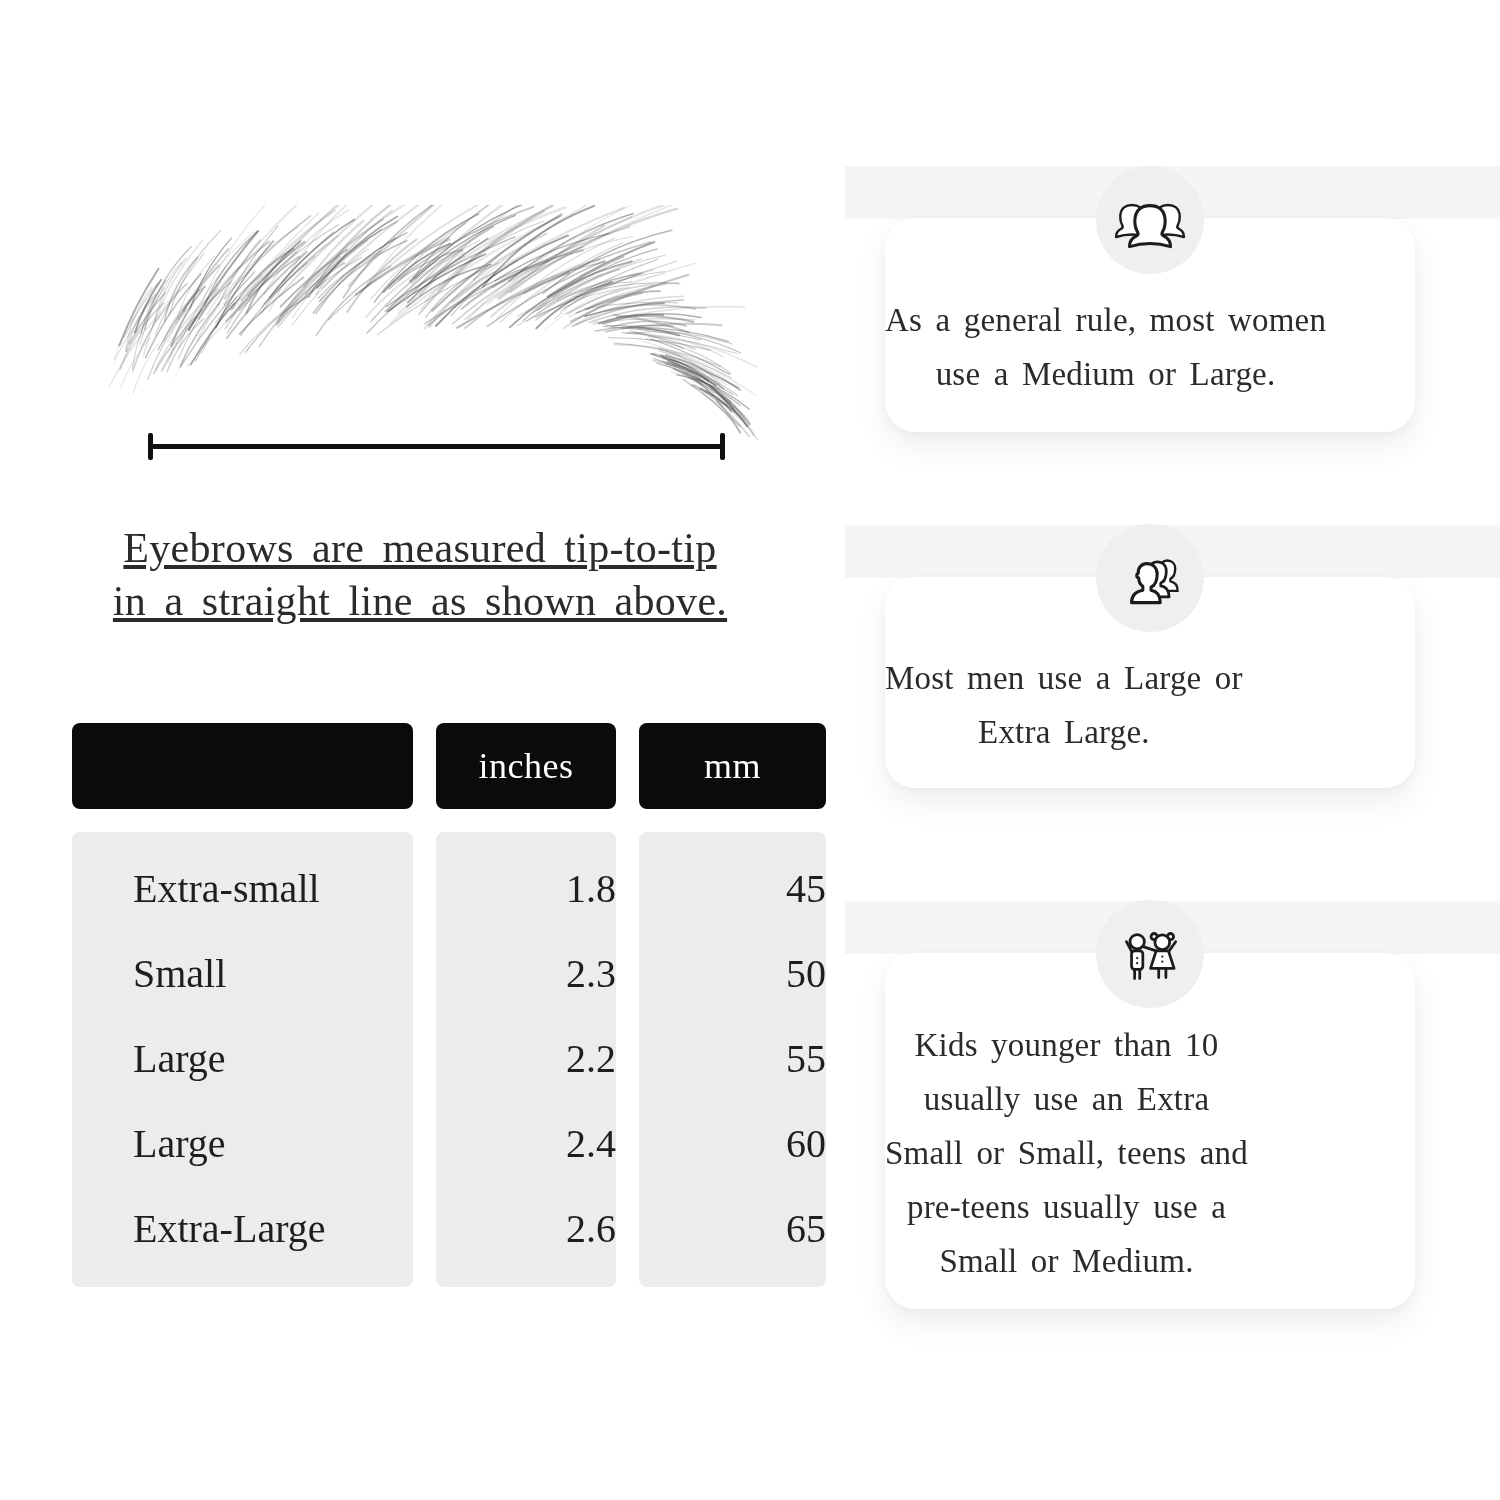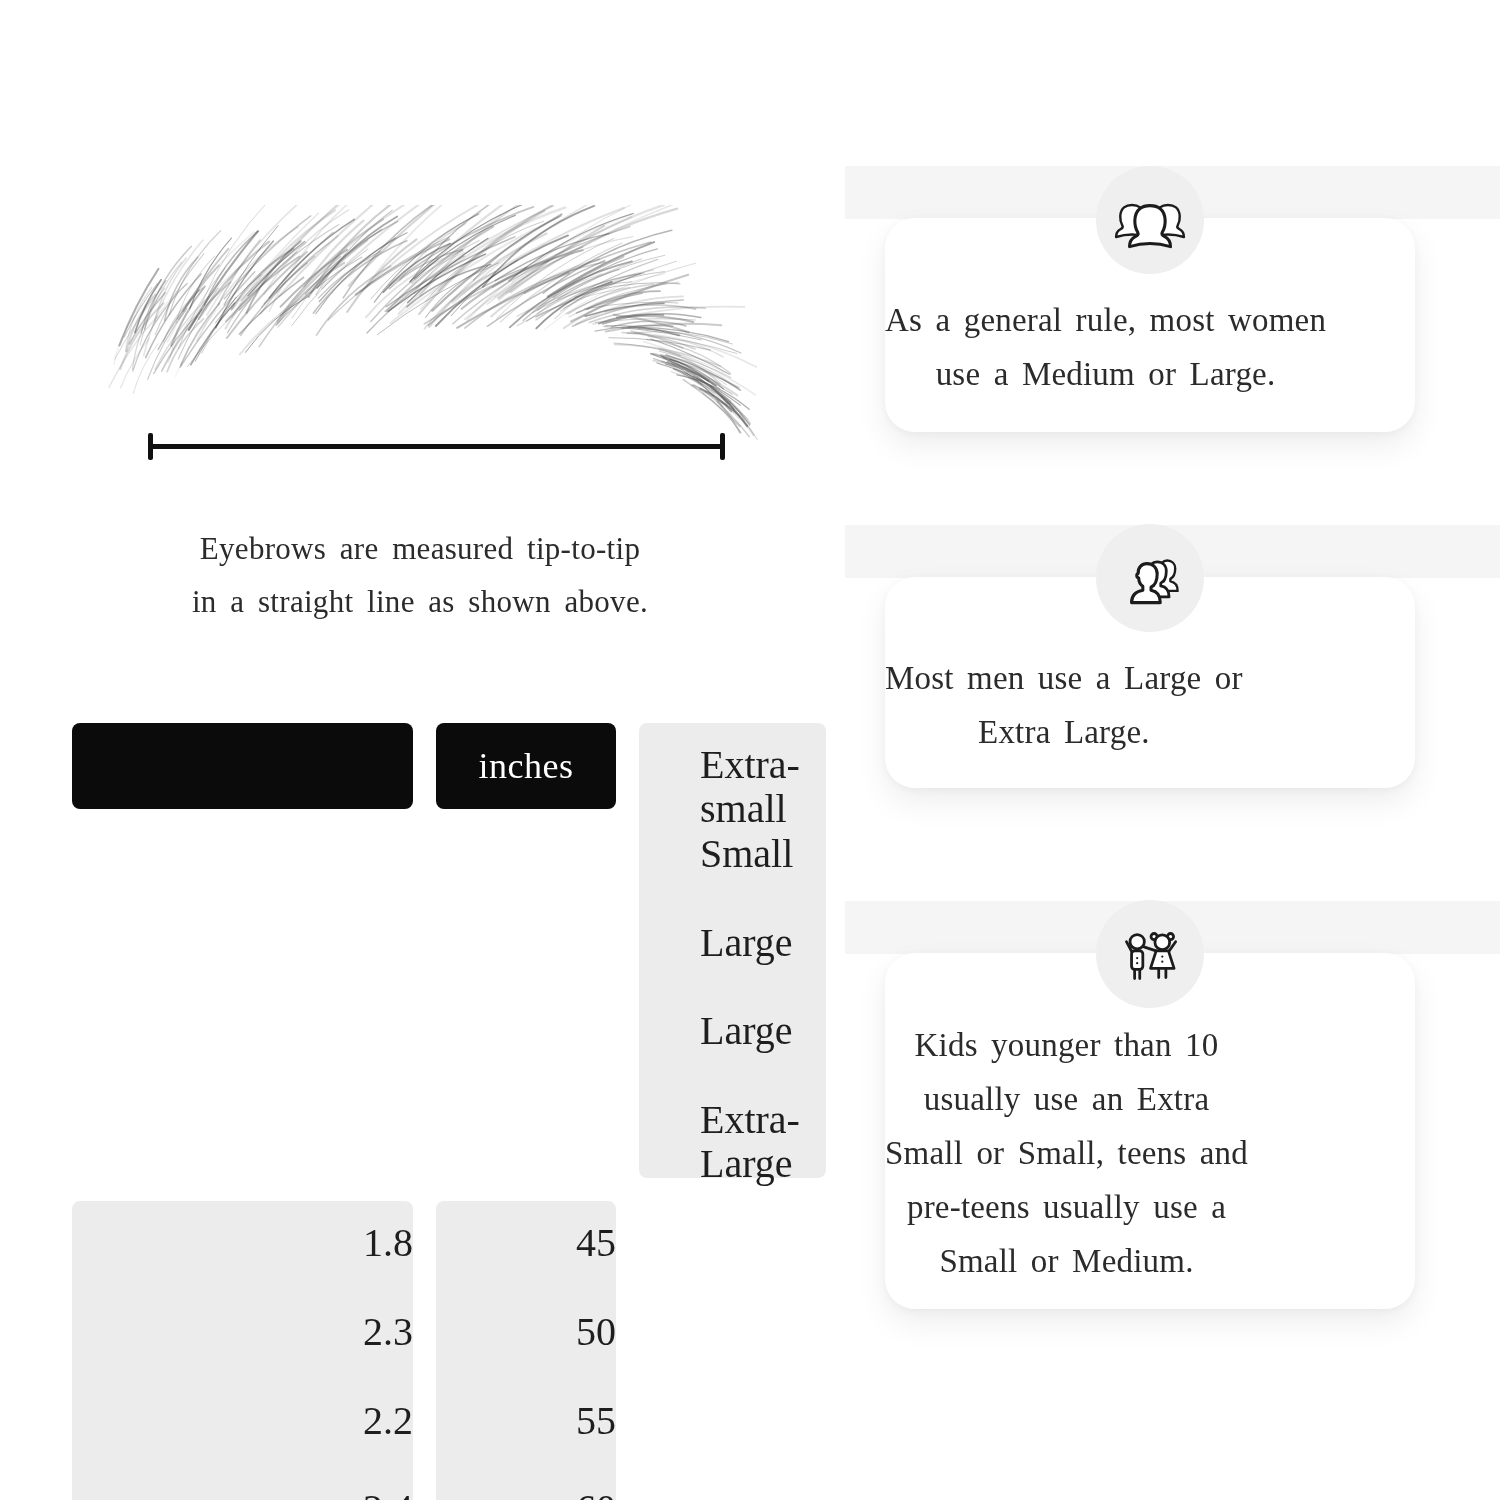--- a/index.html
+++ b/index.html
@@ -11,38 +11,38 @@
   .icon-band{position:absolute;left:845px;width:655px;height:53px;background:#f5f5f5;z-index:0;}
 
   
   #brow-svg{position:absolute;left:70px;top:205px;width:690px;height:235px;}
   .measure-line{position:absolute;left:150px;top:444px;width:573px;height:5px;background:#101010;}
   .measure-cap{position:absolute;top:433px;width:5px;height:27px;background:#101010;border-radius:2px;}
   .cap-left{left:148px;} .cap-right{left:720px;}
 
   .caption{
     position:absolute;left:70px;top:522px;width:700px;
-    font-size:31px;line-height:53px;text-align:center;color:#2b2b2b;
-    white-space:pre-line;word-spacing:0.18em;letter-spacing:0.3px;
+    font-size:42px;line-height:53px;text-align:center;color:#2b2b2b;
+    white-space:pre-line;word-spacing:0.18em;letter-spacing:0.3px;text-decoration:underline;
   }
 
   
   .size-table{
     position:absolute;left:72px;top:723px;width:723px;
     display:grid;grid-template-columns:341px 180px 187px;column-gap:8px;row-gap:6px;gap:23px;
   }
   .th{
     height:86px;background:#0b0b0b;border-radius:8px;
     display:flex;align-items:center;justify-content:center;
     color:#ffffff;font-size:36px;letter-spacing:0.5px;
   }
   .tbody-col{
     height:455px;background:#ececec;border-radius:8px;
     display:flex;flex-direction:column;justify-content:space-between;
-    padding:20px 0 36px 0;box-sizing:border-box;
+    padding:35px 0 36px 0;box-sizing:border-box;
     font-size:40px;color:#1e1e1e;
   }
   .tbody-col .cell{height:44px;line-height:44px;}
   .col-labels .cell{padding-left:61px;}
   .col-center .cell{text-align:right;}
 
   
   .card{
     position:absolute;left:885px;width:530px;background:#ffffff;border-radius:30px;
     box-shadow:0 14px 32px rgba(0,0,0,0.07),0 2px 8px rgba(0,0,0,0.04);
@@ -357,20 +357,21 @@
   <div class="measure-line"></div>
   <div class="measure-cap cap-left"></div>
   <div class="measure-cap cap-right"></div>
 
   <div class="caption">Eyebrows are measured tip-to-tip
 in a straight line as shown above.</div>
 
   <div class="size-table">
     <div class="th"></div>
     <div class="th">inches</div>
+    <div class="th">mm</div>
 
     <div class="tbody-col col-labels">
       <div class="cell">Extra-small</div>
       <div class="cell">Small</div>
       <div class="cell">Large</div>
       <div class="cell">Large</div>
       <div class="cell">Extra-Large</div>
     </div>
     <div class="tbody-col col-center">
       <div class="cell">1.8</div>

